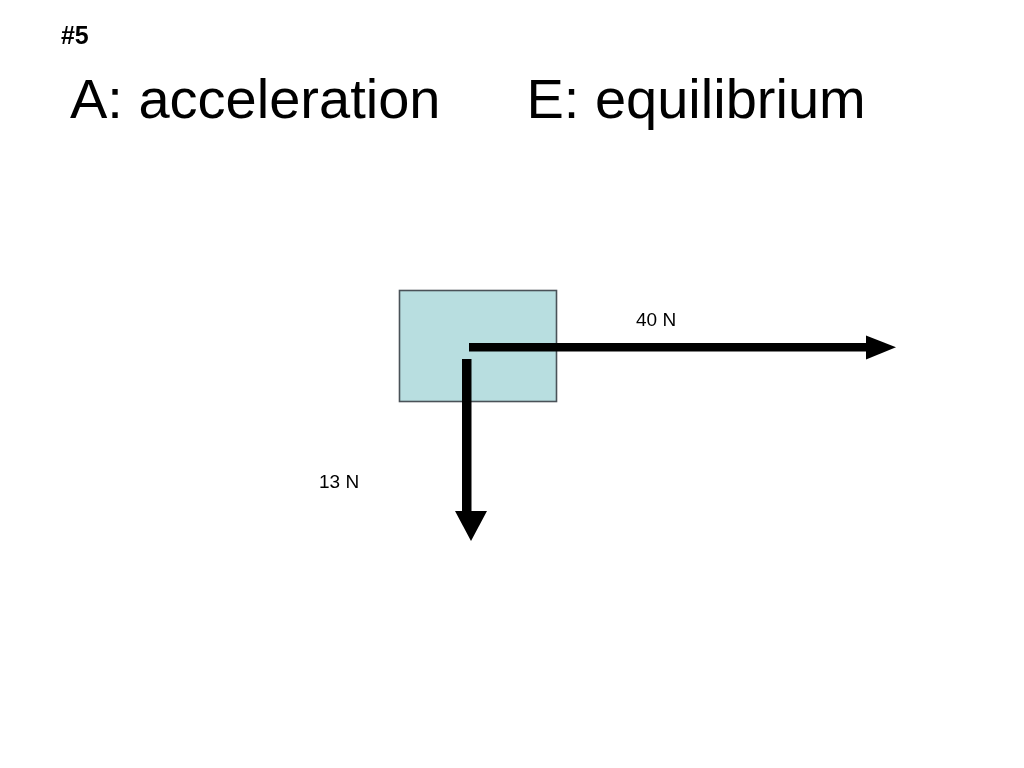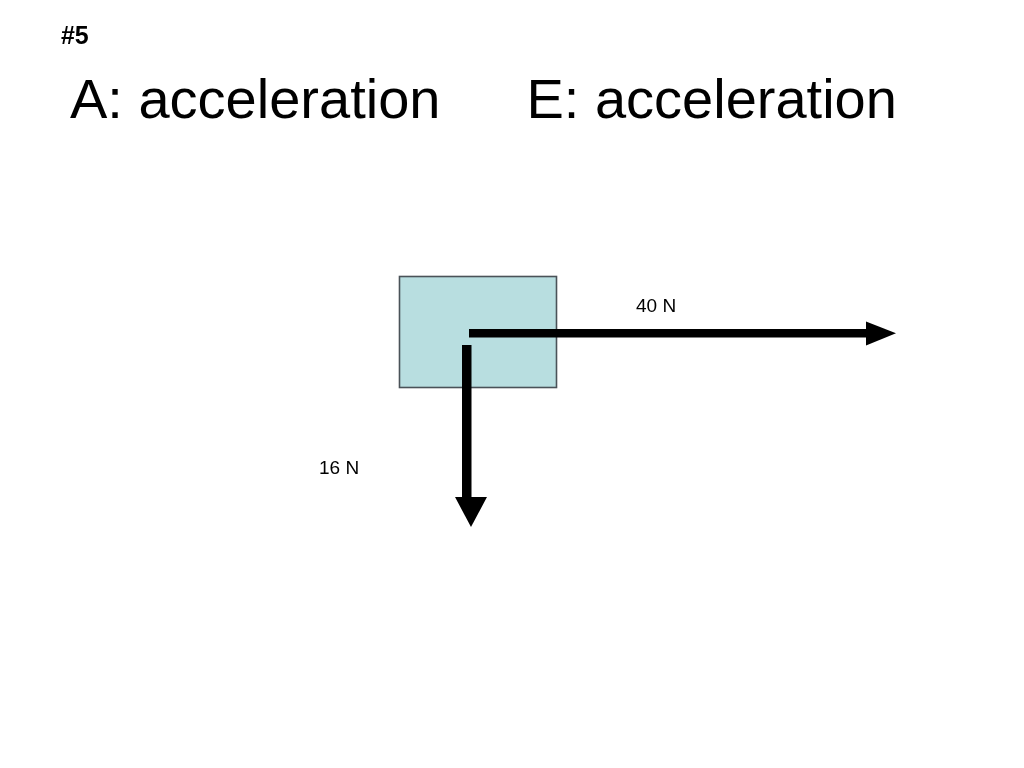--- a/index.html
+++ b/index.html
@@ -55,21 +55,21 @@
     vertical-align: top;
     white-space: nowrap;
   }
   #answer-option-a { margin-left: 0px; }
   #answer-option-e { margin-left: 86px; }
 
   
   #force-diagram {
     position: absolute;
     left: 0px;
-    top: 4px;
+    top: 18px;
     width: 1024px;
     height: 552px;
   }
   #force-diagram svg {
     display: block;
     width: 1024px;
     height: 768px;
   }
 
   .vector-label {
@@ -89,21 +89,21 @@
   }
 </style>
 </head>
 <body>
 
 <div id="slide">
 
   <div id="question-number">#5</div>
 
   <div id="answer-line">
-    <span class="answer-option" id="answer-option-a">A: acceleration</span><span class="answer-option" id="answer-option-e">E: acceleration</span>
+    <span class="answer-option" id="answer-option-a">A: acceleration</span><span class="answer-option" id="answer-option-e">E: equilibrium</span>
   </div>
 
   <div id="force-diagram">
     <svg viewBox="0 0 1024 768" xmlns="http://www.w3.org/2000/svg">
 
       <rect x="399.5" y="272.5" width="157" height="111" fill="#b8dee0" stroke="#4a5258" stroke-width="1.6"></rect>
 
       <g>
         <rect x="469" y="325" width="399" height="8.5" fill="#000000"></rect>
         <polygon points="866,317.5 896,329.3 866,341.5" fill="#000000"></polygon>
@@ -111,16 +111,16 @@
 
       <g>
         <rect x="462" y="341" width="9.5" height="157" fill="#000000"></rect>
         <polygon points="455,493 487,493 471,523" fill="#000000"></polygon>
       </g>
 
     </svg>
 
     <div class="vector-label" id="label-horizontal-force">40 N</div>
 
-    <div class="vector-label" id="label-vertical-force">16 N</div>
+    <div class="vector-label" id="label-vertical-force">13 N</div>
   </div>
 
 </div>
 
 </body></html>

